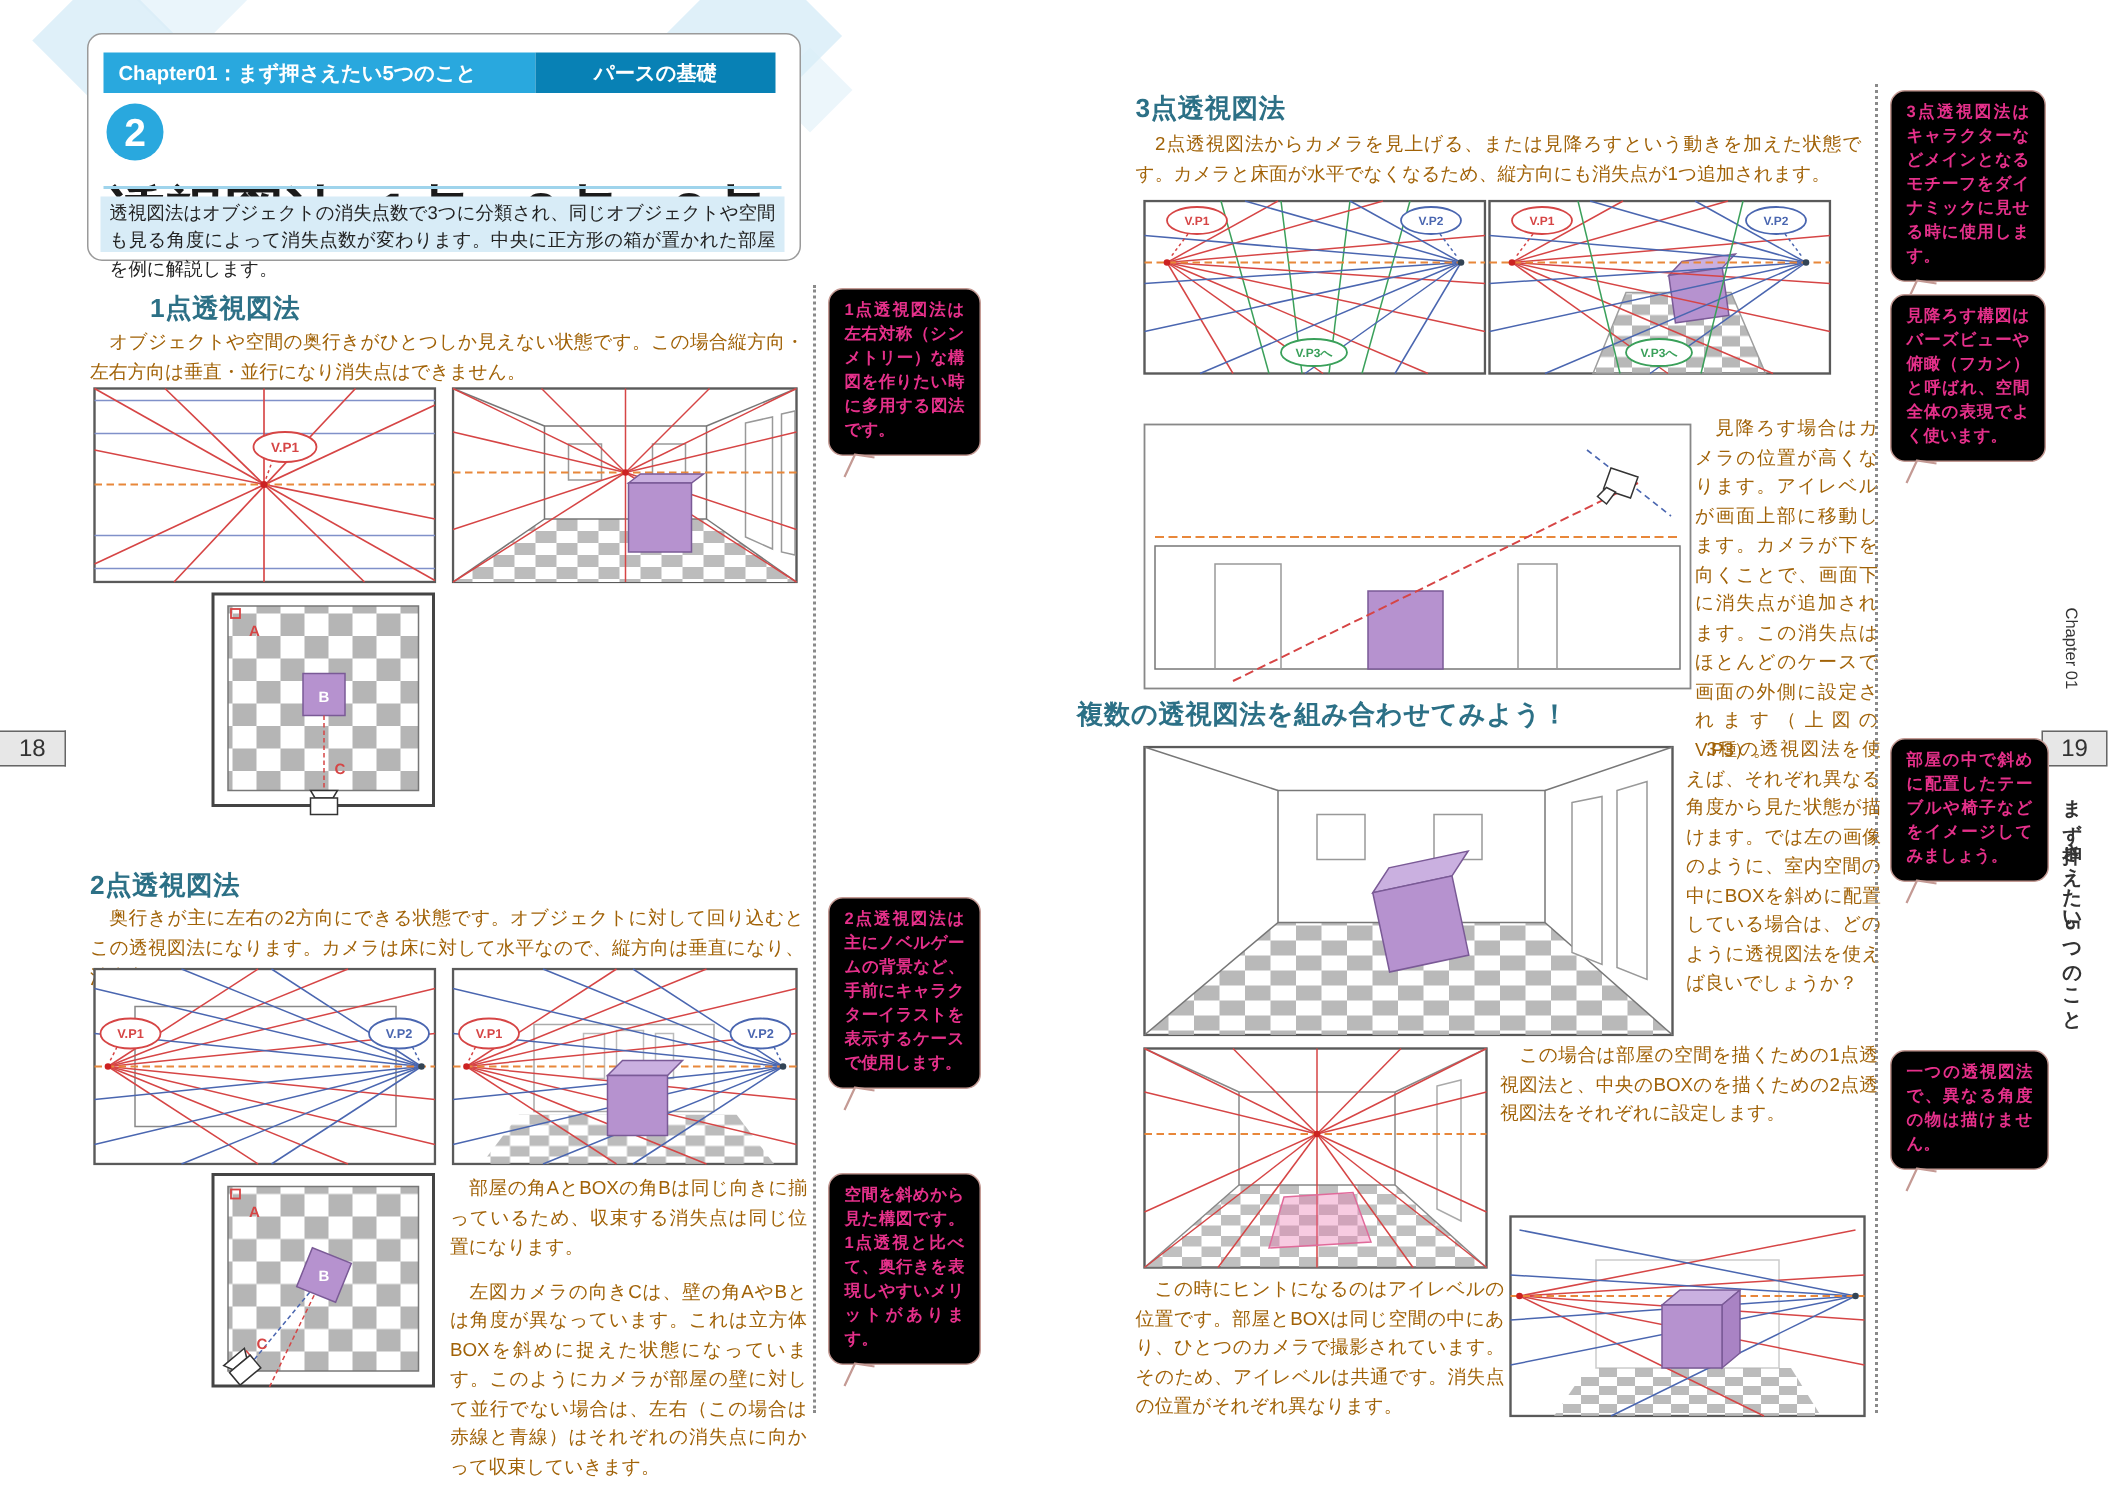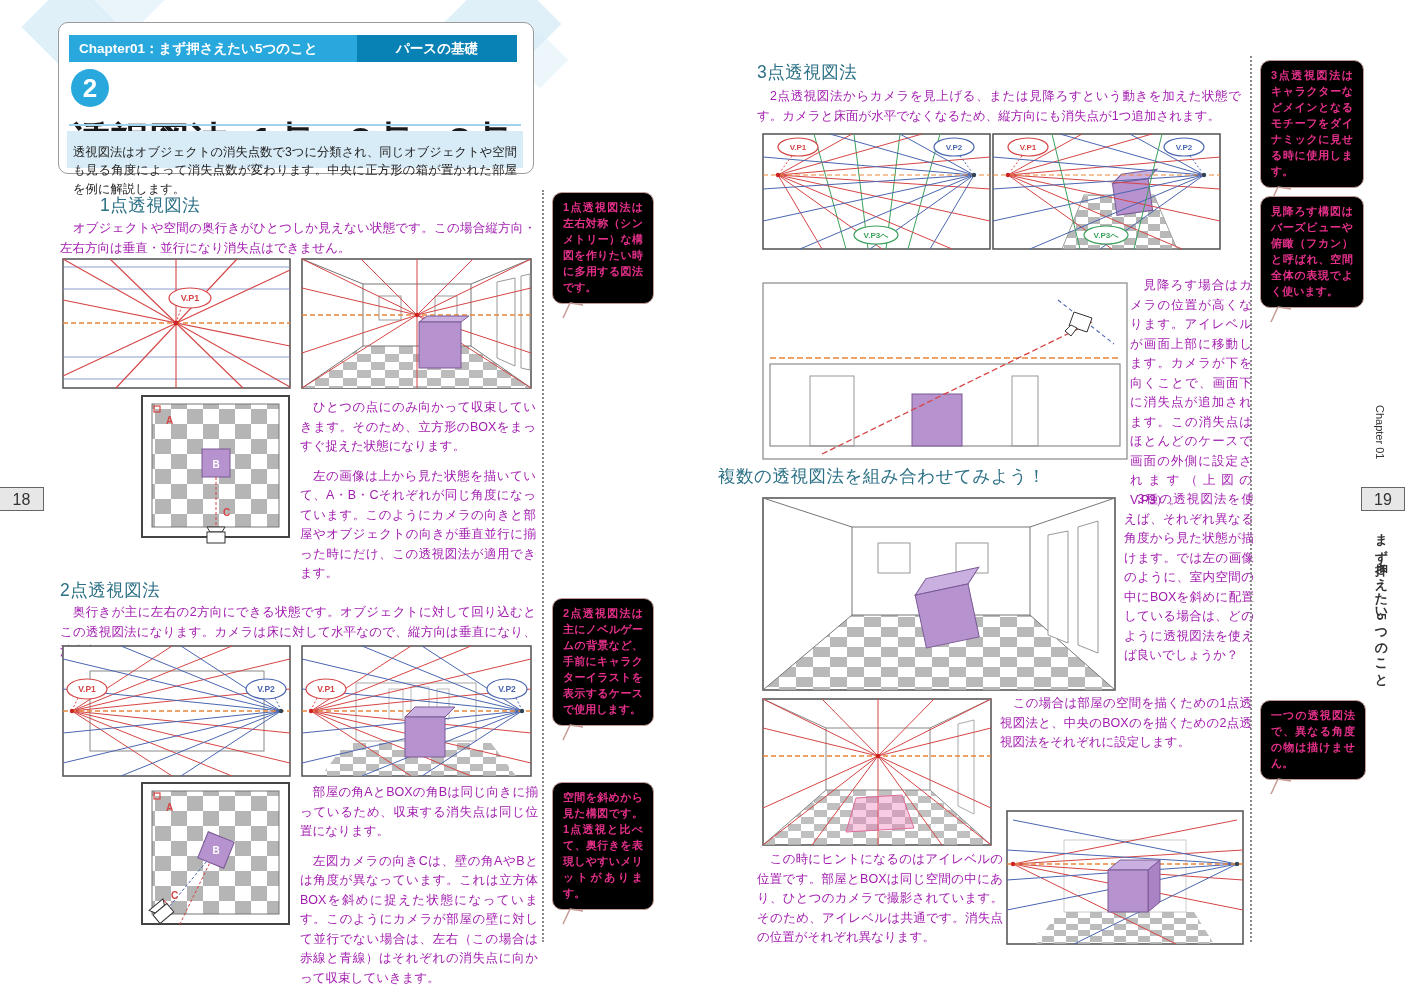--- a/index.html
+++ b/index.html
@@ -1,35 +1,35 @@
 <!DOCTYPE html>
 <html><head>
 <meta charset="utf-8">
 <style>
   html,body{margin:0;padding:0;background:#fff;}
   #page{position:relative;width:1407px;height:1000px;background:#fff;overflow:hidden;
         font-family:"Liberation Sans","DejaVu Sans",sans-serif;color:#222;}
   .abs{position:absolute;}
-  .txt{font-size:12.5px;line-height:1.56;text-align:justify;color:#a21caf;}
+  .txt{font-size:12.5px;line-height:1.56;text-align:justify;color:#a16207;}
   .txt p{margin:0 0 10px 0;}
-  .h2{font-size:17.5px;font-weight:normal;color:#2c7086;letter-spacing:.5px;}
+  .h2{font-size:17.5px;font-weight:bold;color:#2c7086;letter-spacing:.5px;}
   .crystal{position:absolute;background:#d9edf8;transform:rotate(45deg);z-index:0;}
   .hdrbox{position:absolute;left:58px;top:22px;width:474px;height:150px;background:#fff;
           border:1.5px solid #9a9a9a;border-radius:10px;z-index:1;}
   .chapbar{position:absolute;left:10px;top:12px;width:288px;height:27px;background:#29a8de;
            color:#fff;font-weight:bold;font-size:13.5px;line-height:27px;padding-left:10px;box-sizing:border-box;}
   .badge{position:absolute;left:298px;top:12px;width:160px;height:27px;background:#0881b5;
          color:#fff;font-weight:bold;font-size:13.5px;line-height:27px;text-align:center;}
   .numcircle{display:inline-block;width:38px;height:38px;border-radius:50%;background:#29a8de;
              color:#fff;font-size:26px;font-weight:bold;text-align:center;line-height:38px;vertical-align:14px;margin-right:6px;}
   .bigtitle{font-size:41px;font-weight:bold;letter-spacing:-2px;color:#1a1a1a;white-space:nowrap;}
   .bigtitle .sm{font-size:24px;letter-spacing:-1px;}
   .titlerule{position:absolute;left:10px;top:101px;width:452px;border-top:2px solid #9fd4ec;}
   .introbox{position:absolute;left:8px;top:108px;width:456px;height:37px;background:#d8ecf7;
-            font-size:12.3px;line-height:1.5;padding:12px 6px;box-sizing:border-box;text-align:justify;}
+            font-size:12.3px;line-height:1.5;padding:2px 6px;box-sizing:border-box;text-align:justify;}
   .bubble{position:absolute;z-index:2;}
   .bubble .bx{border:1.5px solid #c49a94;border-radius:10px;background:#000000;color:#e5308a;
               font-weight:bold;font-size:11px;line-height:1.45;padding:7px 10px;text-align:justify;}
   .bubble svg{display:block;margin-left:9px;margin-top:-2px;}
   .dotline{position:absolute;width:0;border-left:2px dotted #8a8a8a;}
   .pgnum{position:absolute;width:44px;height:24px;background:#e7e7e7;border:1.5px solid #666;
          font-size:16px;color:#333;text-align:center;line-height:24px;box-sizing:border-box;}
   .vtext{position:absolute;writing-mode:vertical-rl;text-orientation:mixed;color:#333;}
   svg text{font-family:"Liberation Sans","DejaVu Sans",sans-serif;}
 </style>
@@ -132,24 +132,20 @@
     <rect x="63" y="55" width="28" height="28" fill="#b692cf" stroke="#7a5a96"></rect>
     <text x="77" y="74" font-size="10" font-weight="bold" fill="#fff" text-anchor="middle">B</text>
     <line x1="77" y1="83" x2="77" y2="133" stroke="#d64545" stroke-width="1" stroke-dasharray="3,2"></line>
     <text x="84" y="122" font-size="10" font-weight="bold" fill="#d64545">C</text>
     <g stroke="#333" fill="#fff">
       <polygon points="71,138 83,138 86,133 68,133"></polygon>
       <rect x="68" y="138" width="18" height="11"></rect>
     </g>
   </svg>
 
-  <div class="abs txt" style="left:300px;top:398px;width:236px;">
-    <p>　ひとつの点にのみ向かって収束していきます。そのため、立方形のBOXをまっすぐ捉えた状態になります。</p>
-    <p>　左の画像は上から見た状態を描いていて、A・B・Cそれぞれが同じ角度になっています。このようにカメラの向きと部屋やオブジェクトの向きが垂直並行に揃った時にだけ、この透視図法が適用できます。</p>
-  </div>
 
   <div class="abs h2" style="left:60px;top:578px;">2点透視図法</div>
   <div class="abs txt" style="left:60px;top:603px;width:476px;">　奥行きが主に左右の2方向にできる状態です。オブジェクトに対して回り込むとこの透視図法になります。カメラは床に対して水平なので、縦方向は垂直になり、消失点はできません。</div>
 
   <svg class="abs" style="left:62px;top:645px;" width="229" height="132" viewBox="0 0 229 132">
     <rect x="1" y="1" width="227" height="130" fill="#fff" stroke="#5a5a5a" stroke-width="1.6"></rect>
     <rect x="28" y="26" width="174" height="80" fill="none" stroke="#888"></rect>
     <g stroke="#d64545" stroke-width="1">
       <line x1="10" y1="66" x2="110" y2="1"></line>
         <line x1="10" y1="66" x2="170" y2="1"></line>
@@ -495,20 +491,26 @@
     <svg width="24" height="18">
         <path d="M2,16 L9,1 L22,3" fill="#fff" stroke="#c49a94" stroke-width="1.5" stroke-linejoin="round"></path>
       </svg>
   </div>
   <div class="bubble" style="left:1260px;top:196px;width:104px;">
     <div class="bx">見降ろす構図はバーズビューや俯瞰（フカン）と呼ばれ、空間全体の表現でよく使います。</div>
     <svg width="24" height="18">
         <path d="M2,16 L9,1 L22,3" fill="#fff" stroke="#c49a94" stroke-width="1.5" stroke-linejoin="round"></path>
       </svg>
   </div>
+  <div class="bubble" style="left:1260px;top:492px;width:106px;">
+    <div class="bx">部屋の中で斜めに配置したテーブルや椅子などをイメージしてみましょう。</div>
+    <svg width="24" height="18">
+        <path d="M2,16 L9,1 L22,3" fill="#fff" stroke="#c49a94" stroke-width="1.5" stroke-linejoin="round"></path>
+      </svg>
+  </div>
   <div class="bubble" style="left:1260px;top:700px;width:106px;">
     <div class="bx">一つの透視図法で、異なる角度の物は描けません。</div>
     <svg width="24" height="18">
         <path d="M2,16 L9,1 L22,3" fill="#fff" stroke="#c49a94" stroke-width="1.5" stroke-linejoin="round"></path>
       </svg>
   </div>
 
   <div class="vtext" style="left:1374px;top:405px;font-size:11px;">Chapter 01</div>
   <div class="pgnum" style="left:1361px;top:487px;">19</div>
   <div class="vtext" style="left:1372px;top:524px;font-size:13px;font-weight:bold;">まず押さえたい5つのこと</div>

